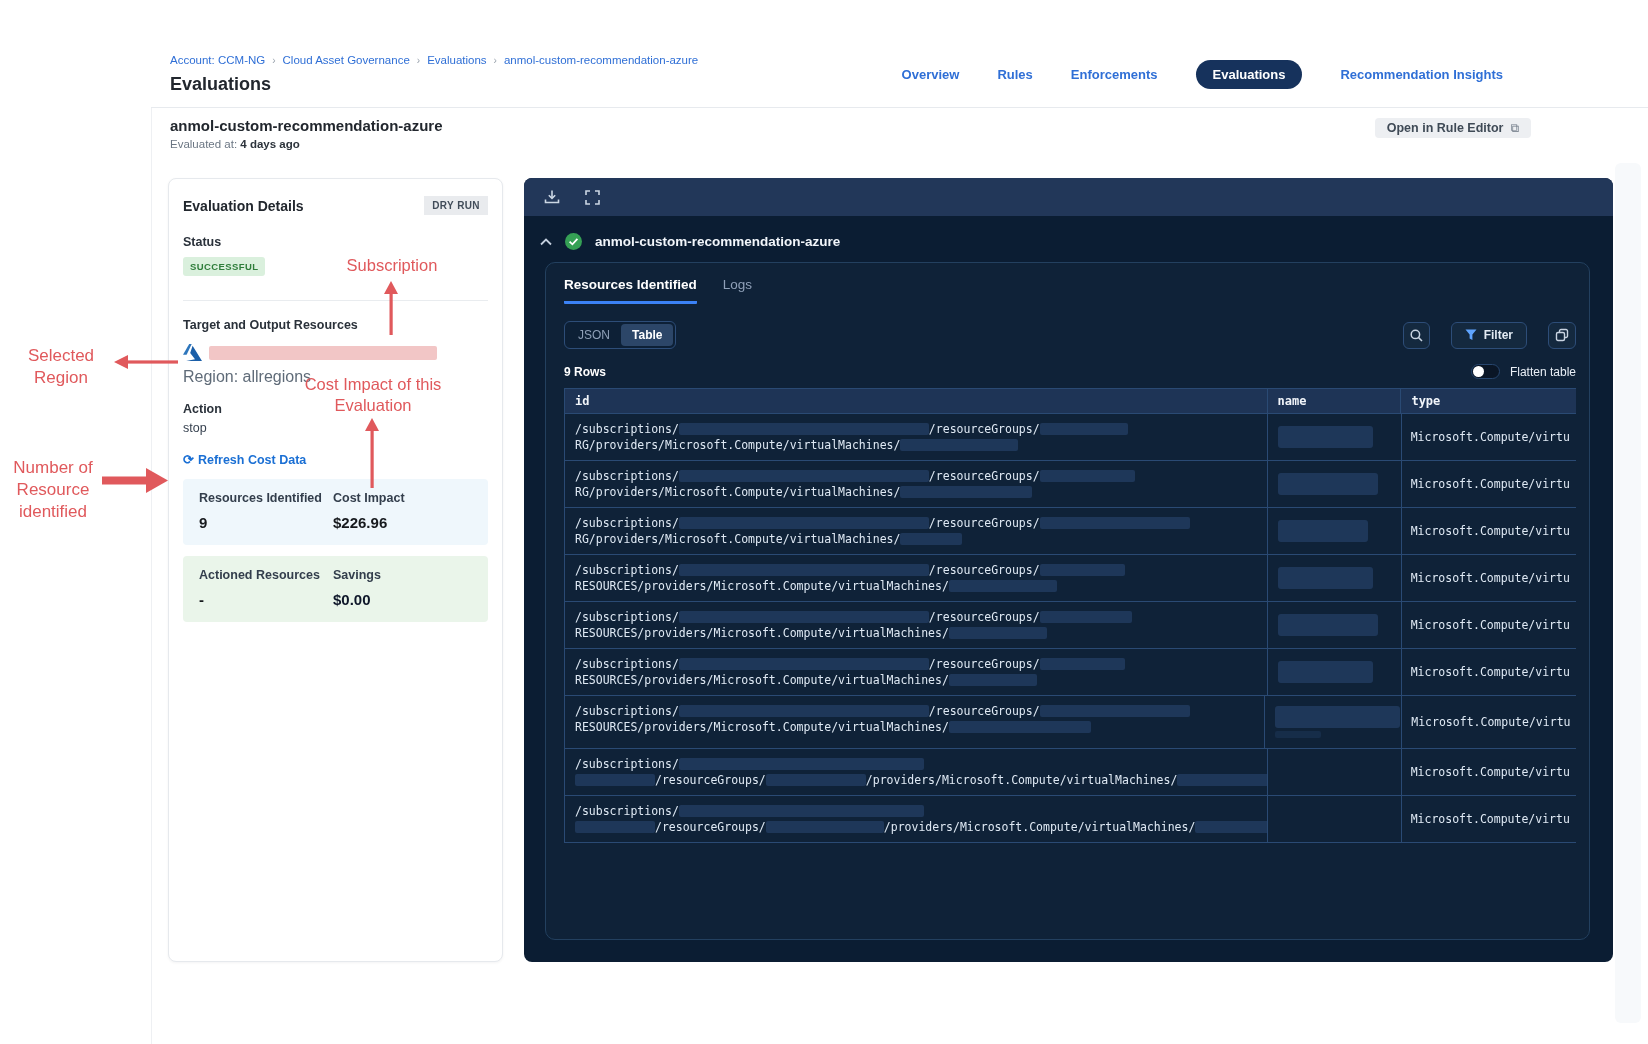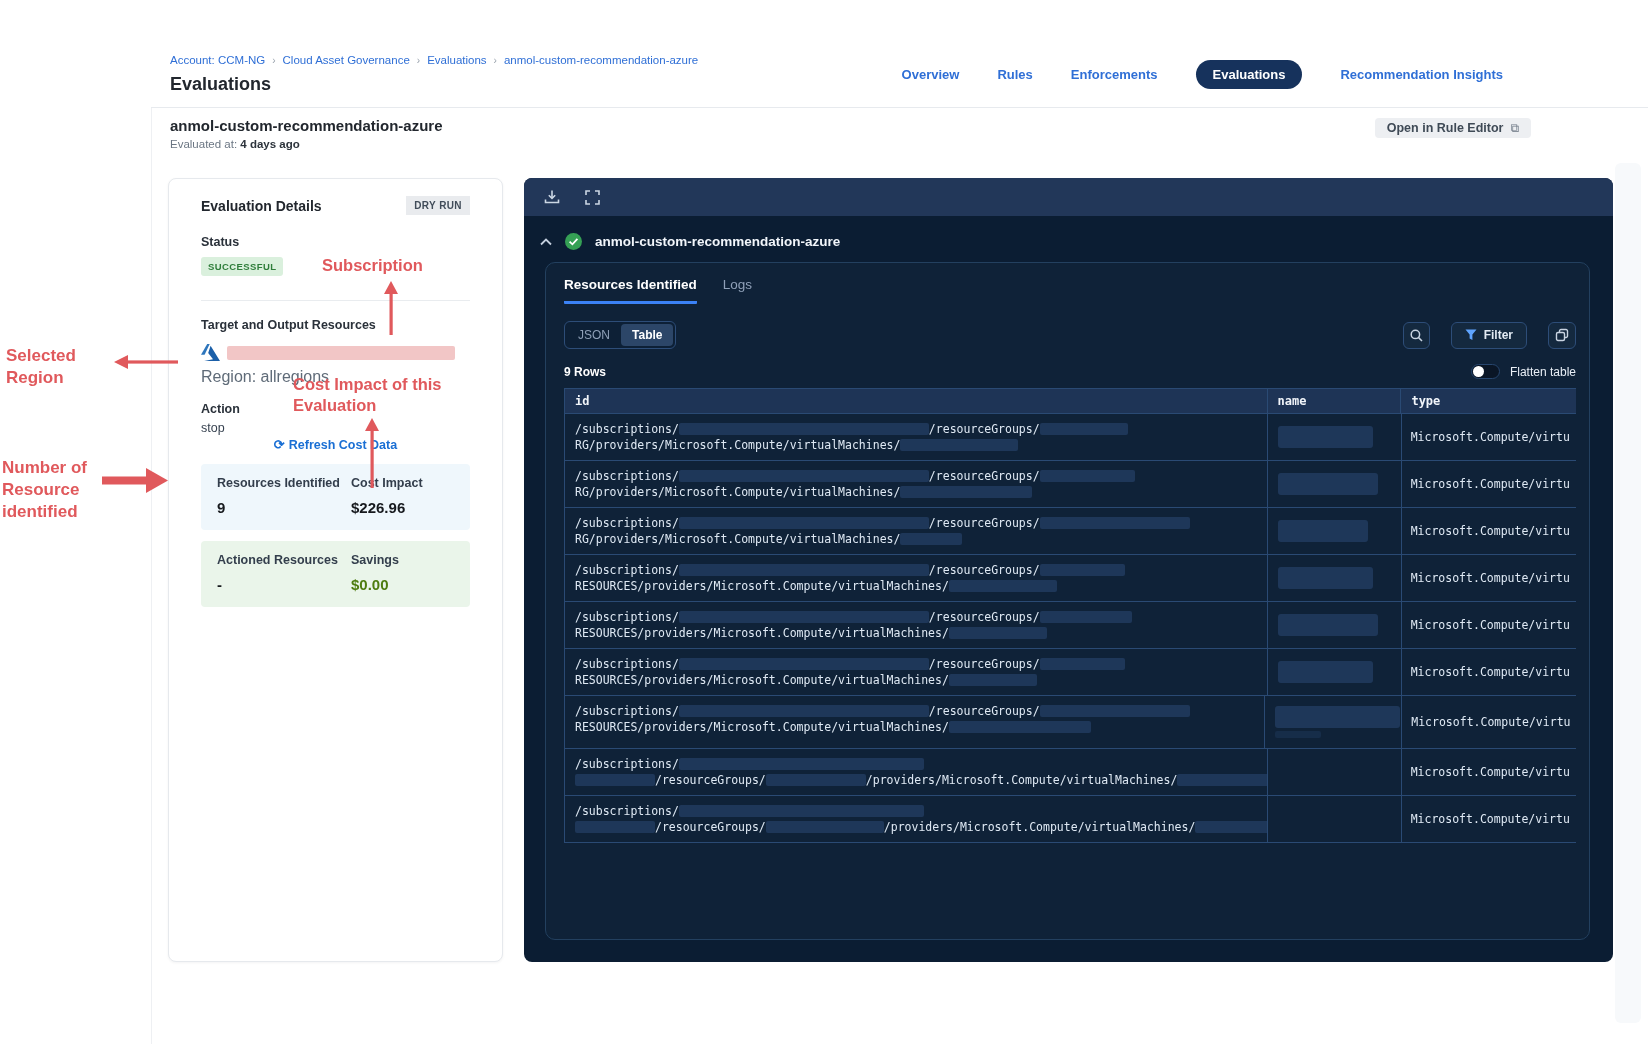--- a/index.html
+++ b/index.html
@@ -27,48 +27,48 @@
   
   .run-title{position:absolute;left:170px;top:117px;font-size:15px;font-weight:bold;color:#22272e}
   .run-sub{position:absolute;left:170px;top:138px;font-size:11.5px;color:#6b7683}
   .run-sub b{color:#2c333b}
   .open-btn{position:absolute;right:117px;top:118px;height:20px;background:#edeff2;border-radius:4px;
             display:flex;align-items:center;gap:7px;padding:0 12px;font-size:12.5px;font-weight:bold;color:#3f4a56;cursor:pointer}
   .ext-ic{font-size:12px;color:#6b7683;font-weight:normal}
 
   
   .card{position:absolute;left:168px;top:178px;width:335px;height:784px;background:#fff;border:1px solid #e6e9ed;
-        border-radius:8px;box-shadow:0 1px 3px rgba(16,24,40,.05);padding:17px 32px}
+        border-radius:8px;box-shadow:0 1px 3px rgba(16,24,40,.05);padding:17px 14px}
   .card-head{display:flex;justify-content:space-between;align-items:center}
   .card-title{font-size:14px;font-weight:bold;color:#22272e}
   .mode-badge{background:#e9ebee;color:#414c59;font-size:10px;font-weight:bold;letter-spacing:.4px;border-radius:0;padding:4px 8px}
   .lbl{font-size:12.5px;font-weight:bold;color:#2a313a}
   .status-lbl{margin-top:20px}
   .ok-badge{display:inline-block;margin-top:8px;background:#daf0dd;color:#2e7d3a;font-size:9.5px;font-weight:bold;
             letter-spacing:.4px;border-radius:3px;padding:4px 7px}
   .hr{border:0;border-top:1px solid #e9ecef;margin:24px 0 0}
   .target-lbl{margin-top:17px}
   .az-row{margin-top:12px;display:flex;align-items:center;gap:7px}
   .pink-bar{height:14px;width:228px;background:#f2c6c6;border-radius:2px}
   .region{margin-top:7px;font-size:16px;color:#5f6b78}
   .action-lbl{margin-top:16px}
   .action-val{margin-top:5px;font-size:12.5px;color:#374250}
-  .refresh-row{text-align:center}
+  .refresh-row{margin-top:15px;text-align:left}
   .refresh-link{font-size:12.5px;font-weight:bold;color:#1a6fd4;cursor:pointer}
   .refresh-ic{display:inline-block;margin-right:4px;font-size:13px}
   .stat-panel{margin-top:11px;border-radius:4px;padding:12px 16px 14px;display:grid;grid-template-columns:134px 1fr;column-gap:0}
   .stat-blue{background:#eff7fc}
   .stat-green{background:#eaf5ea}
   .stat-lbl{font-size:12.5px;font-weight:bold;color:#333e4c}
   .stat-val{font-size:15px;font-weight:bold;color:#16191d;margin-top:9px}
-  .stat-val.green{color:#4d7c0f}
+  .stat-val.green{color:#0f172a}
   .note{grid-column:1 / span 2;margin-top:10px;font-size:11.5px;font-style:italic;color:#2e7d3a;line-height:1.35}
 
   
-  .ann{position:absolute;color:var(--red);font-weight:bold;text-align:left;line-height:1.28;z-index:30}
+  .ann{position:absolute;color:var(--red);font-weight:normal;text-align:center;line-height:1.28;z-index:30}
   .ann-svg{position:absolute;z-index:30}
 
   
   .viewer{position:absolute;left:524px;top:178px;width:1089px;height:784px;background:var(--panel-bg);border-radius:8px;overflow:hidden}
   .v-head{height:38px;background:var(--panel-head);display:flex;align-items:center;gap:25px;padding:0 20px}
   .v-ic{color:#cbd6e4;cursor:pointer;display:flex;align-items:center}
   .v-collapse{display:flex;align-items:center;gap:13px;padding:17px 16px 0}
   .v-title{font-size:13.5px;font-weight:bold;color:#f2f6fb}
   .chev{color:#c3cedd;cursor:pointer;display:flex}
   .inner{position:absolute;left:21px;right:23px;top:84px;bottom:22px;background:var(--inner-bg);

